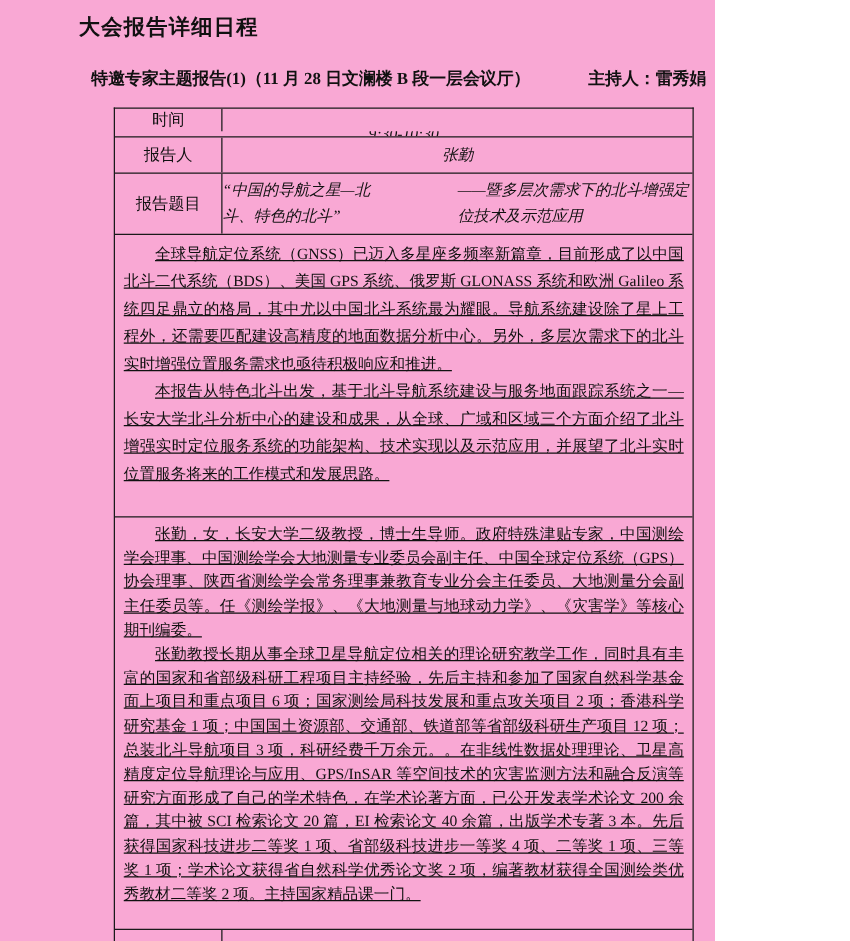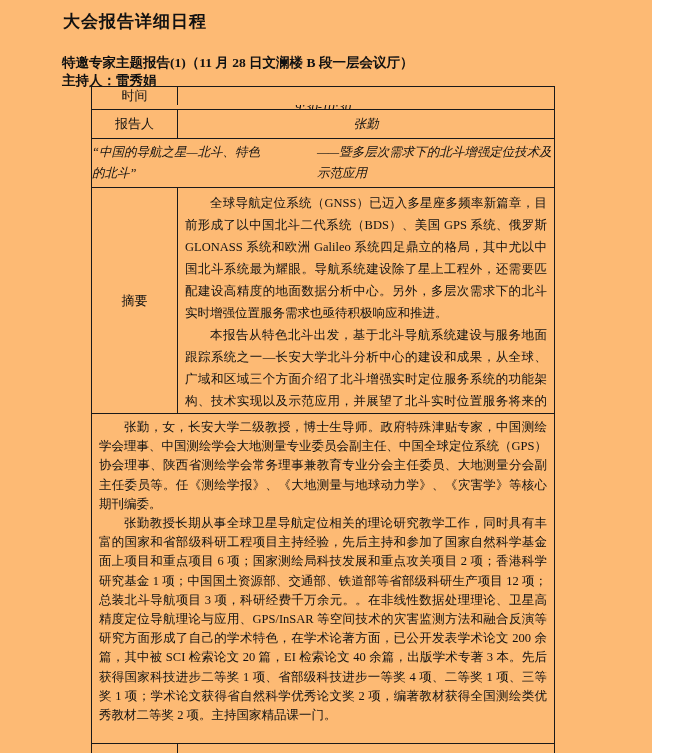--- a/index.html
+++ b/index.html
@@ -9,45 +9,44 @@
   }
   body {
     width: 680px;
     height: 753px;
     font-family: "Liberation Serif", "DejaVu Serif", serif;
     color: #111111;
     overflow: hidden;
   }
   .page {
     position: relative;
-    width: 652px;
+    width: 572px;
     height: 753px;
-    background: #fdba74;
+    background: #f9a8d4;
     overflow: hidden;
   }
   .doc-title {
     position: absolute;
     left: 63px;
     top: 10px;
     margin: 0;
     font-size: 17px;
     font-weight: bold;
     letter-spacing: 1px;
   }
   .session-line {
     position: absolute;
-    left: 62px;
+    left: 73px;
     top: 54px;
     width: 492px;
     display: flex;
     justify-content: space-between;
     align-items: baseline;
     font-size: 13.5px;
     font-weight: bold;
-    flex-direction: column;
   }
   .conf-table {
     position: absolute;
     left: 91px;
     top: 86px;
     width: 464px;
     box-sizing: border-box;
     border-top: 1.5px solid #1a1a1a;
     border-left: 1.5px solid #1a1a1a;
     border-right: 1.5px solid #1a1a1a;
@@ -88,20 +87,21 @@
   }
   .cv.center.col {
     flex-direction: row;
     line-height: 21px;
     gap: 48px;
   }
   .cv.text {
     font-size: 12.5px;
     text-align: justify;
     padding: 4px 7px 0 7px;
+    text-decoration: underline;
   }
   .cv.text p {
     margin: 0;
     text-indent: 2em;
   }
   .cv.abstract p { line-height: 22px; }
   .cv.bio p { line-height: 19.2px; }
 </style>
 </head>
 <body>
@@ -121,28 +121,28 @@
       <div class="cl">时间</div>
       <div class="cv center">9:30-10:30</div>
     </div>
 
     <div class="row r2">
       <div class="cl">报告人</div>
       <div class="cv center">张勤</div>
     </div>
 
     <div class="row r3">
+      <div class="cl">报告题目</div>
       <div class="cv center col">
         <div>“中国的导航之星—北斗、特色的北斗”</div>
         <div>——暨多层次需求下的北斗增强定位技术及示范应用</div>
       </div>
     </div>
 
     <div class="row r4">
-      <div class="cl">摘要</div>
       <div class="cv text abstract">
         <p>全球导航定位系统（GNSS）已迈入多星座多频率新篇章，目前形成了以中国北斗二代系统（BDS）、美国 GPS 系统、俄罗斯 GLONASS 系统和欧洲 Galileo 系统四足鼎立的格局，其中尤以中国北斗系统最为耀眼。导航系统建设除了星上工程外，还需要匹配建设高精度的地面数据分析中心。另外，多层次需求下的北斗实时增强位置服务需求也亟待积极响应和推进。</p>
         <p>本报告从特色北斗出发，基于北斗导航系统建设与服务地面跟踪系统之一—长安大学北斗分析中心的建设和成果，从全球、广域和区域三个方面介绍了北斗增强实时定位服务系统的功能架构、技术实现以及示范应用，并展望了北斗实时位置服务将来的工作模式和发展思路。</p>
       </div>
     </div>
 
     <div class="row r5">
       <div class="cv text bio">
         <p>张勤，女，长安大学二级教授，博士生导师。政府特殊津贴专家，中国测绘学会理事、中国测绘学会大地测量专业委员会副主任、中国全球定位系统（GPS）协会理事、陕西省测绘学会常务理事兼教育专业分会主任委员、大地测量分会副主任委员等。任《测绘学报》、《大地测量与地球动力学》、《灾害学》等核心期刊编委。</p>
         <p>张勤教授长期从事全球卫星导航定位相关的理论研究教学工作，同时具有丰富的国家和省部级科研工程项目主持经验，先后主持和参加了国家自然科学基金面上项目和重点项目 6 项；国家测绘局科技发展和重点攻关项目 2 项；香港科学研究基金 1 项；中国国土资源部、交通部、铁道部等省部级科研生产项目 12 项；总装北斗导航项目 3 项，科研经费千万余元。。在非线性数据处理理论、卫星高精度定位导航理论与应用、GPS/InSAR 等空间技术的灾害监测方法和融合反演等研究方面形成了自己的学术特色，在学术论著方面，已公开发表学术论文 200 余篇，其中被 SCI 检索论文 20 篇，EI 检索论文 40 余篇，出版学术专著 3 本。先后获得国家科技进步二等奖 1 项、省部级科技进步一等奖 4 项、二等奖 1 项、三等奖 1 项；学术论文获得省自然科学优秀论文奖 2 项，编著教材获得全国测绘类优秀教材二等奖 2 项。主持国家精品课一门。</p>

